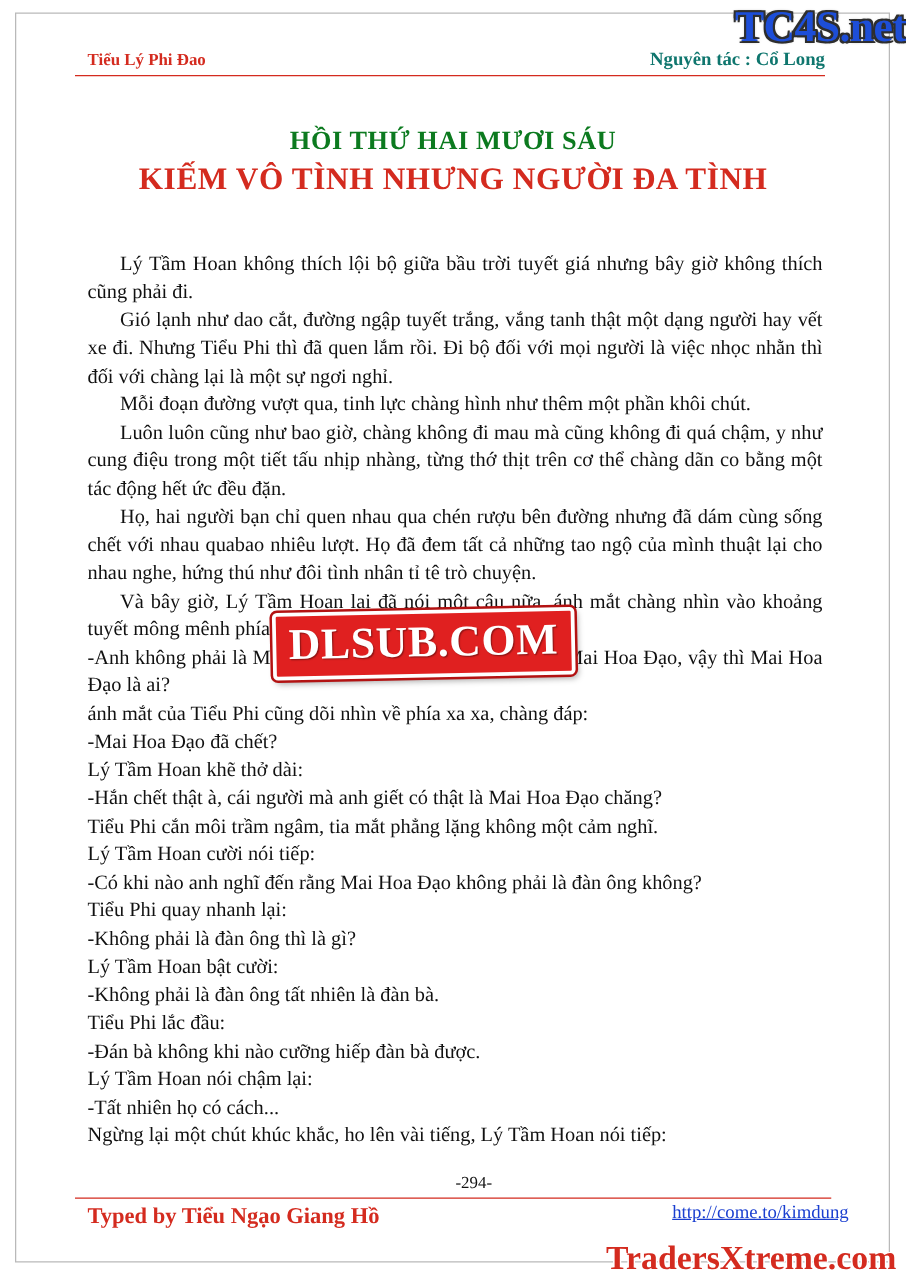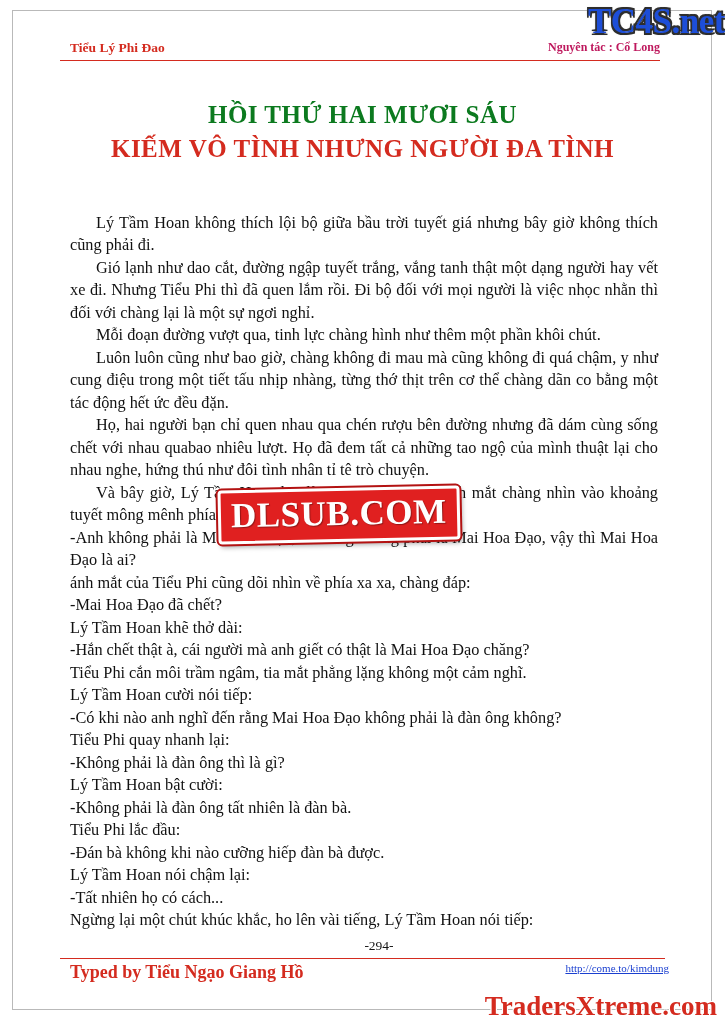--- a/index.html
+++ b/index.html
@@ -49,65 +49,65 @@
     font-size: 13.5px;
     font-weight: bold;
     color: #d42b1f;
     font-family: "Liberation Serif", serif;
     white-space: nowrap;
   }
   .header .hdr-right {
     position: absolute;
     right: 0px;
     top: 0;
-    font-size: 12px;
-    font-weight: bold;
-    color: #be185d;
+    font-size: 15px;
+    font-weight: bold;
+    color: #0f766e;
     font-family: "Liberation Serif", serif;
     white-space: nowrap;
   }
   .header .hdr-rule {
     position: absolute;
     left: 0;
     right: 0;
     top: 20px;
     border-bottom: 1px solid #d42b1f;
   }
 
   
   .title-block {
     position: absolute;
     left: 60px;
     top: 100px;
     width: 605px;
     text-align: center;
   }
   .title-1 {
-    font-size: 25px;
+    font-size: 21px;
     font-weight: bold;
     color: #0c7a1f;
     letter-spacing: 0.5px;
     line-height: 1.22;
     font-family: "Liberation Serif", serif;
   }
   .title-2 {
     font-size: 25px;
     font-weight: bold;
     color: #d42b1f;
     letter-spacing: 0.5px;
     line-height: 1.3;
     margin-top: 2px;
     font-family: "Liberation Serif", serif;
   }
 
   
   .body-text {
     position: absolute;
     left: 70px;
-    top: 212px;
+    top: 200px;
     width: 588px;
     font-size: 16.3px;
     line-height: 1.38;
     color: #111111;
     text-align: justify;
     font-family: "Liberation Serif", serif;
   }
   .body-text p {
     margin: 0;
     text-indent: 0;
@@ -139,23 +139,23 @@
     position: absolute;
     left: 70px;
     top: 962px;
     font-size: 18px;
     font-weight: bold;
     color: #d42b1f;
     font-family: "Liberation Serif", serif;
   }
   .footer-right {
     position: absolute;
-    right: 56px;
+    right: 46px;
     top: 962px;
-    font-size: 11px;
+    font-size: 15px;
     color: #1a3fd0;
     text-decoration: underline;
     font-family: "Liberation Serif", serif;
   }
 
   
   .wm-tc4s {
     position: absolute;
     right: 0;
     top: 2px;

